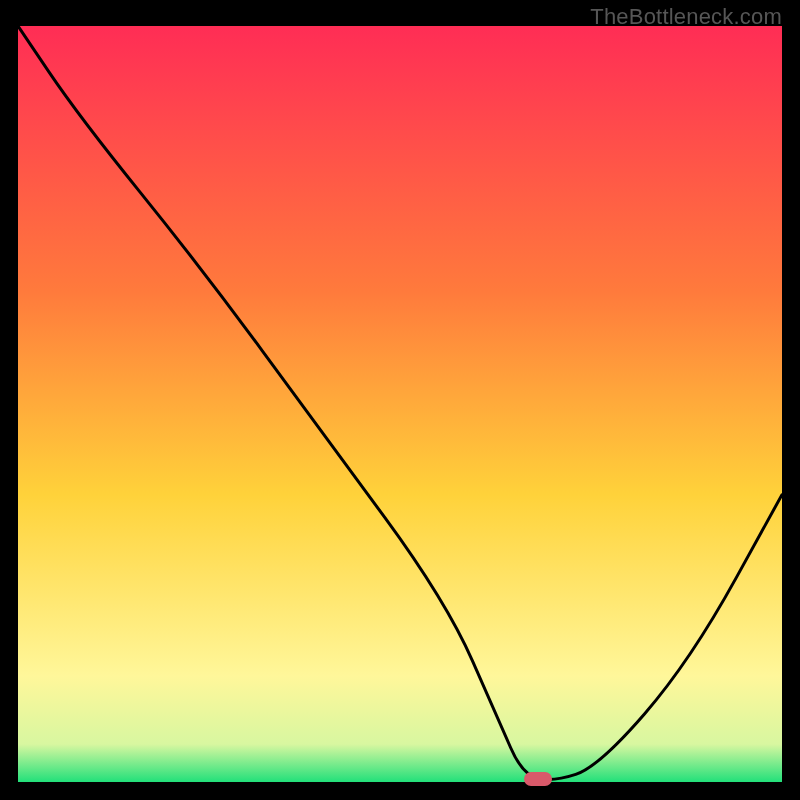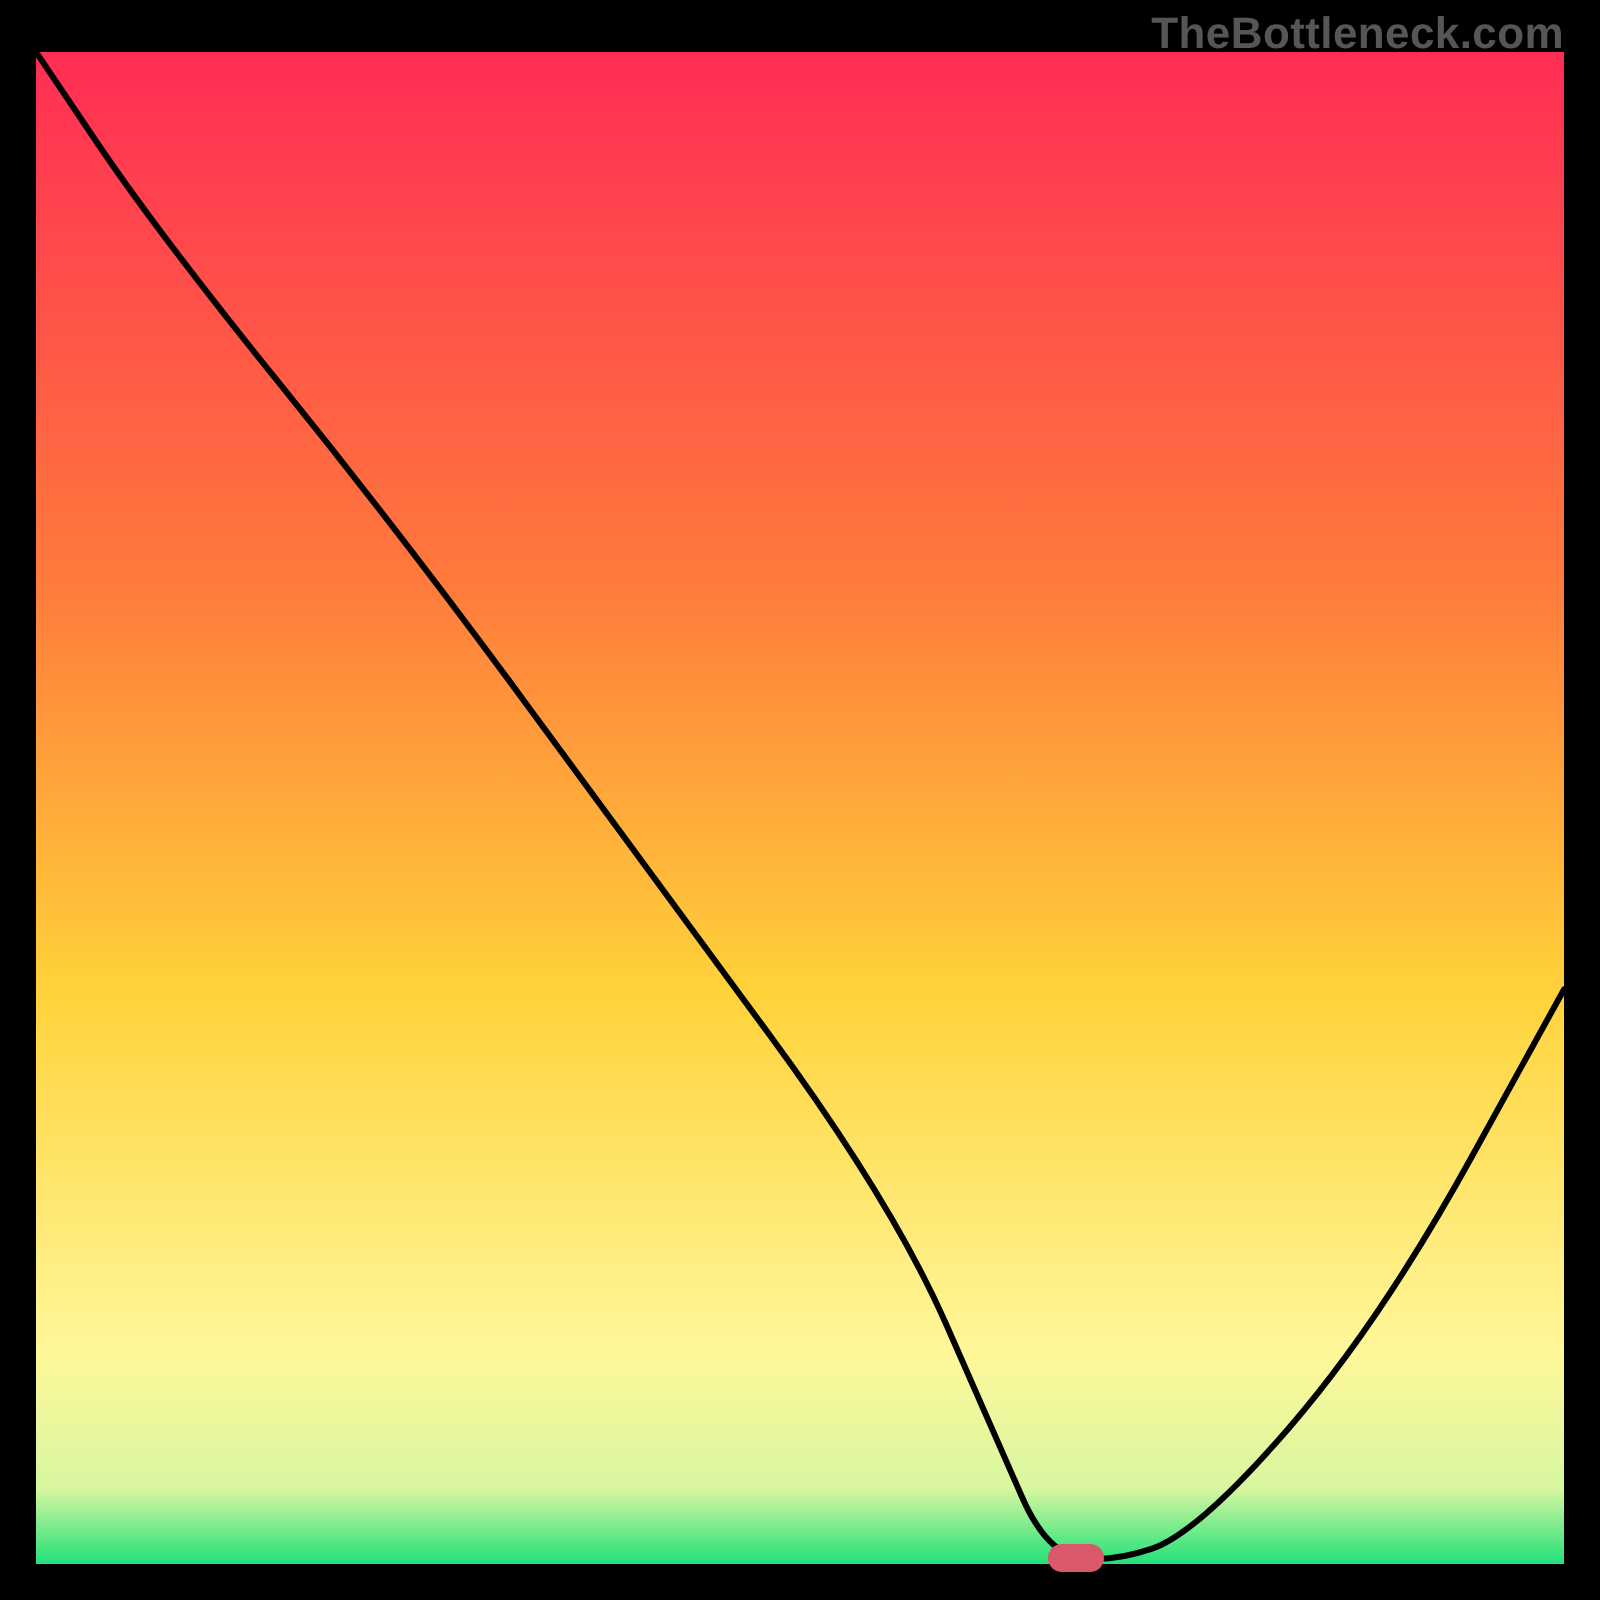--- a/index.html
+++ b/index.html
@@ -2,21 +2,21 @@
 <html><head>
 <meta charset="utf-8">
 <style>
   * { margin: 0; padding: 0; box-sizing: border-box; }
   html, body { width: 800px; height: 800px; overflow: hidden; background: #000; }
   .wrap { position: relative; width: 800px; height: 800px; }
   .plot { position: absolute; left: 18px; top: 26px; width: 764px; height: 756px; }
   .watermark {
     position: absolute; top: 4px; right: 18px;
     font-family: Arial, Helvetica, sans-serif;
-    font-size: 22px; font-weight: 700; color: #565656;
+    font-size: 22px; font-weight: 400; color: #565656;
     letter-spacing: 0.2px;
   }
   .marker-pill {
     position: absolute;
     width: 28px; height: 14px;
     background: #d9596a;
     border-radius: 7px;
   }
 </style>
 </head>

